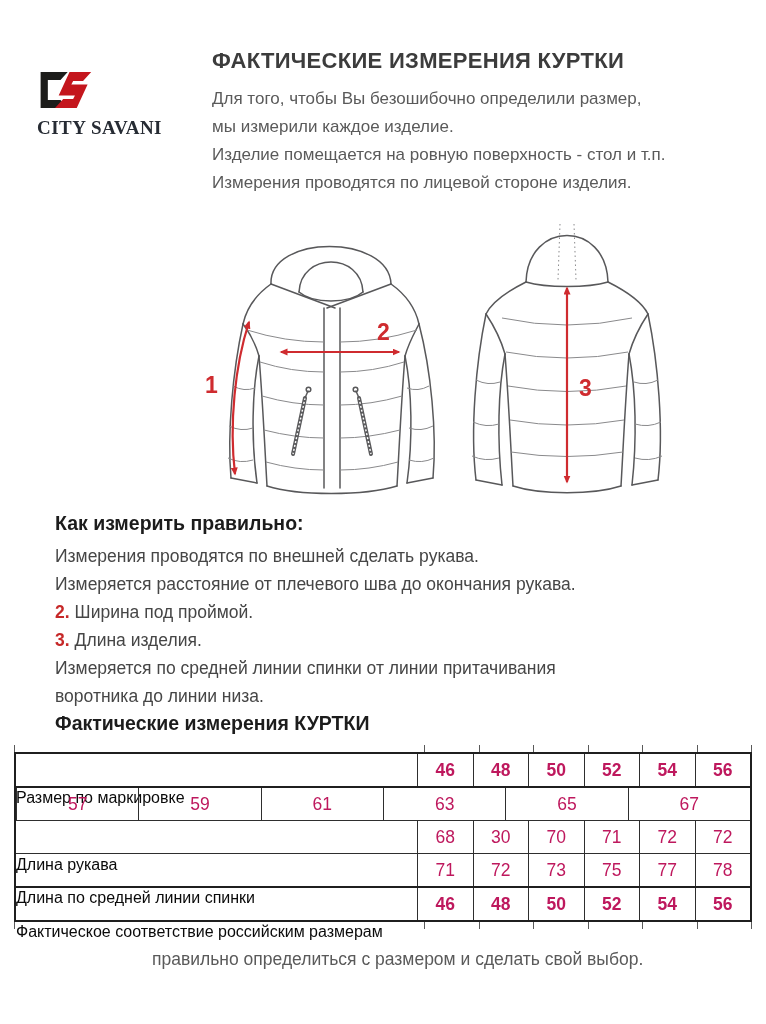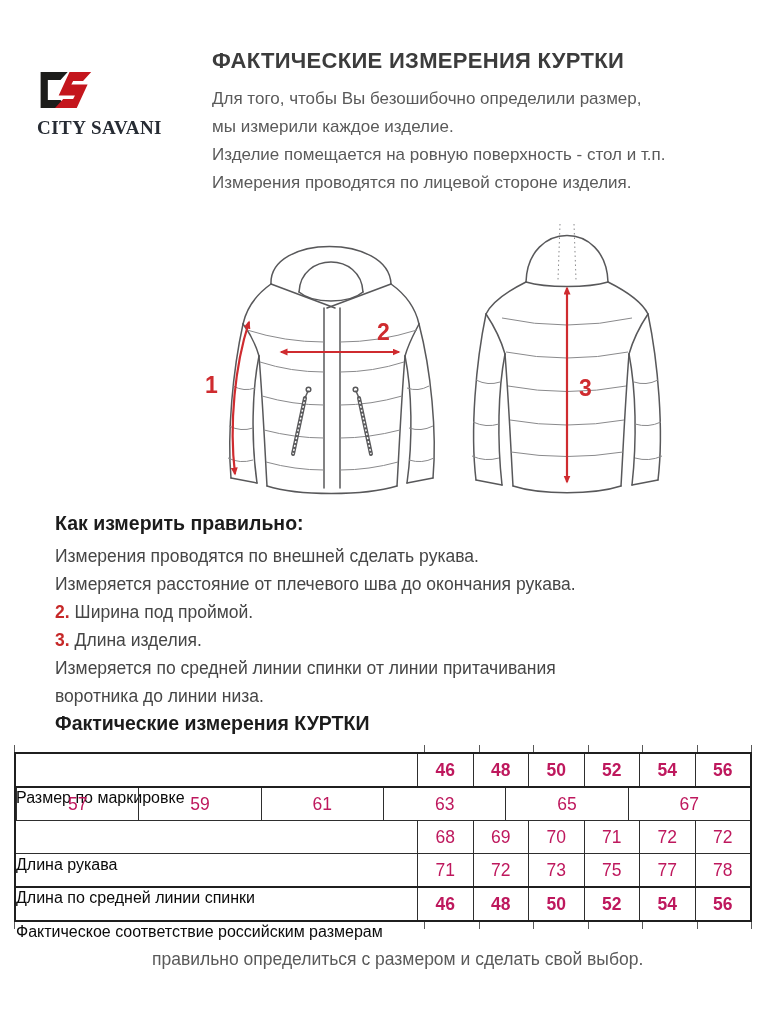--- a/index.html
+++ b/index.html
@@ -233,21 +233,21 @@
         <div class="cell-val">57</div>
         <div class="cell-val">59</div>
         <div class="cell-val">61</div>
         <div class="cell-val">63</div>
         <div class="cell-val">65</div>
         <div class="cell-val">67</div>
       </div>
       <div class="trow">
         <div class="cell-label">Длина рукава</div>
         <div class="cell-val">68</div>
-        <div class="cell-val">69</div>
+        <div class="cell-val">30</div>
         <div class="cell-val">70</div>
         <div class="cell-val">71</div>
         <div class="cell-val">72</div>
         <div class="cell-val">72</div>
       </div>
       <div class="trow">
         <div class="cell-label">Длина по средней линии спинки</div>
         <div class="cell-val">71</div>
         <div class="cell-val">72</div>
         <div class="cell-val">73</div>

